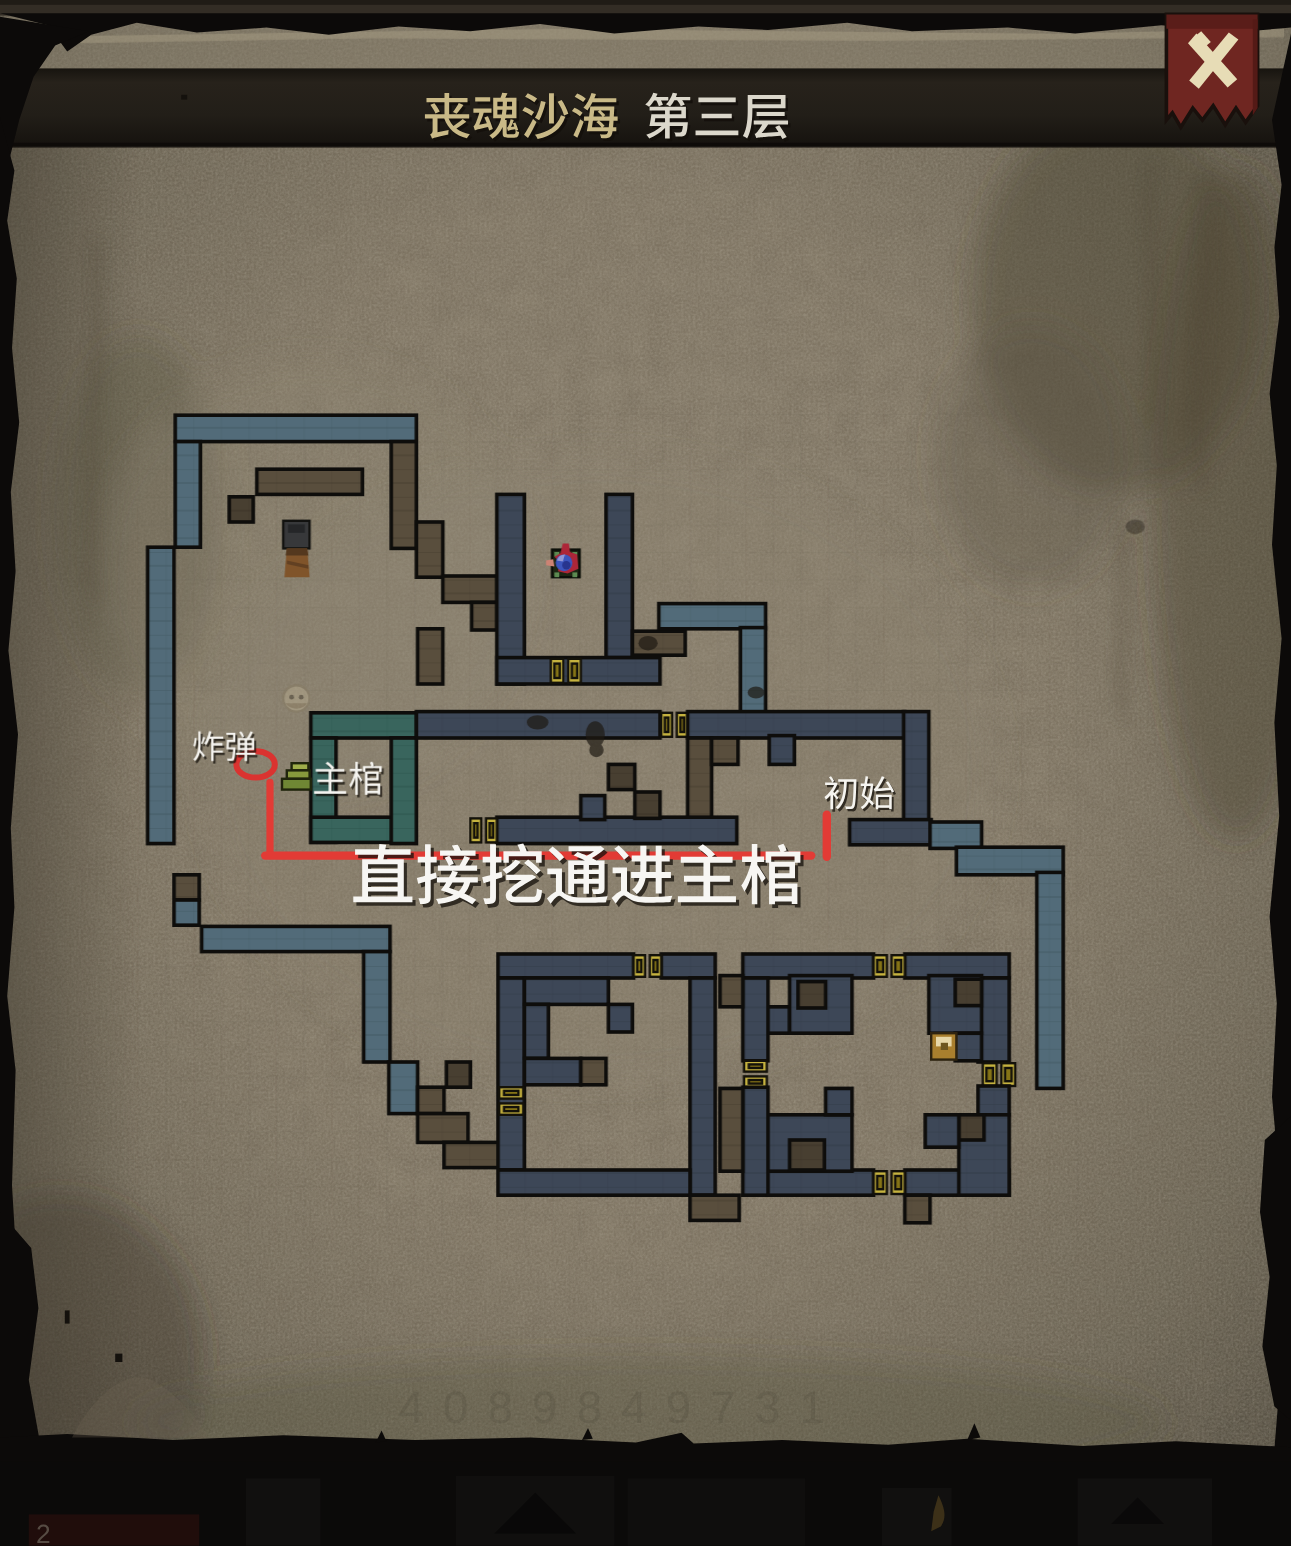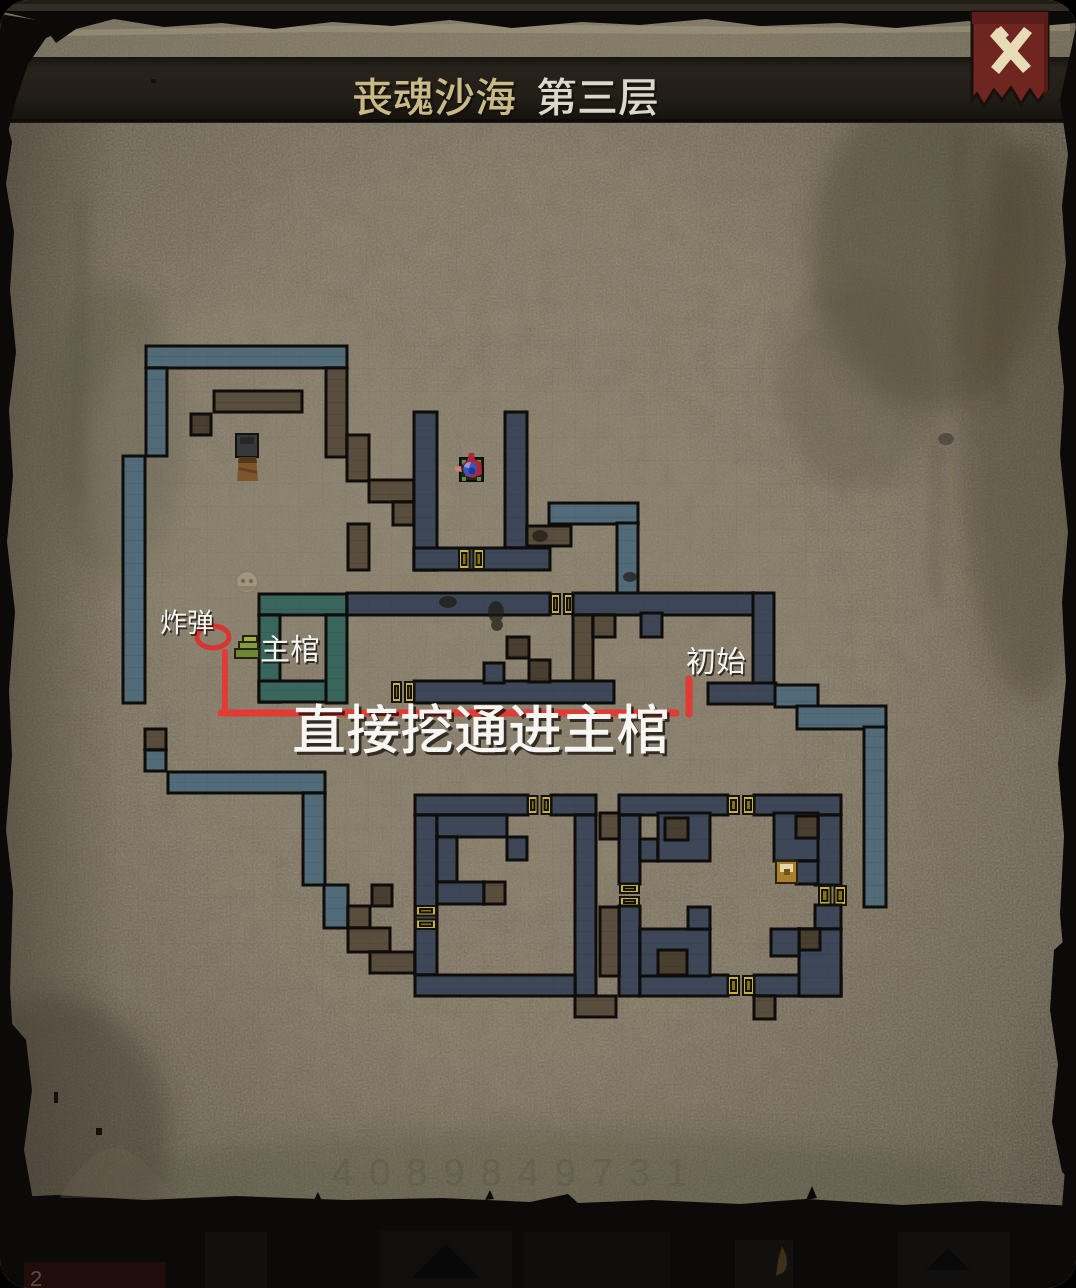--- a/index.html
+++ b/index.html
@@ -1,14 +1,14 @@
 <!DOCTYPE html>
 <html><head><meta charset="utf-8"><style>
 html,body{margin:0;padding:0;background:#000;}
-#stage{position:relative;width:1076px;height:1288px;overflow:hidden;font-family:"Liberation Sans",sans-serif;border-radius:29px;}
+#stage{position:relative;width:1076px;height:1288px;overflow:hidden;font-family:"Liberation Sans",sans-serif;}
 </style></head><body>
 <div id="stage">
 <svg width="1076" height="1288" viewBox="0 0 1076 1288">
 <defs>
 <radialGradient id="vig" cx="48%" cy="47%" r="75%">
           <stop offset="0%" stop-color="#8a806e"></stop>
           <stop offset="45%" stop-color="#837967"></stop>
           <stop offset="75%" stop-color="#6b6454"></stop>
           <stop offset="100%" stop-color="#4b463b"></stop>
         </radialGradient>

